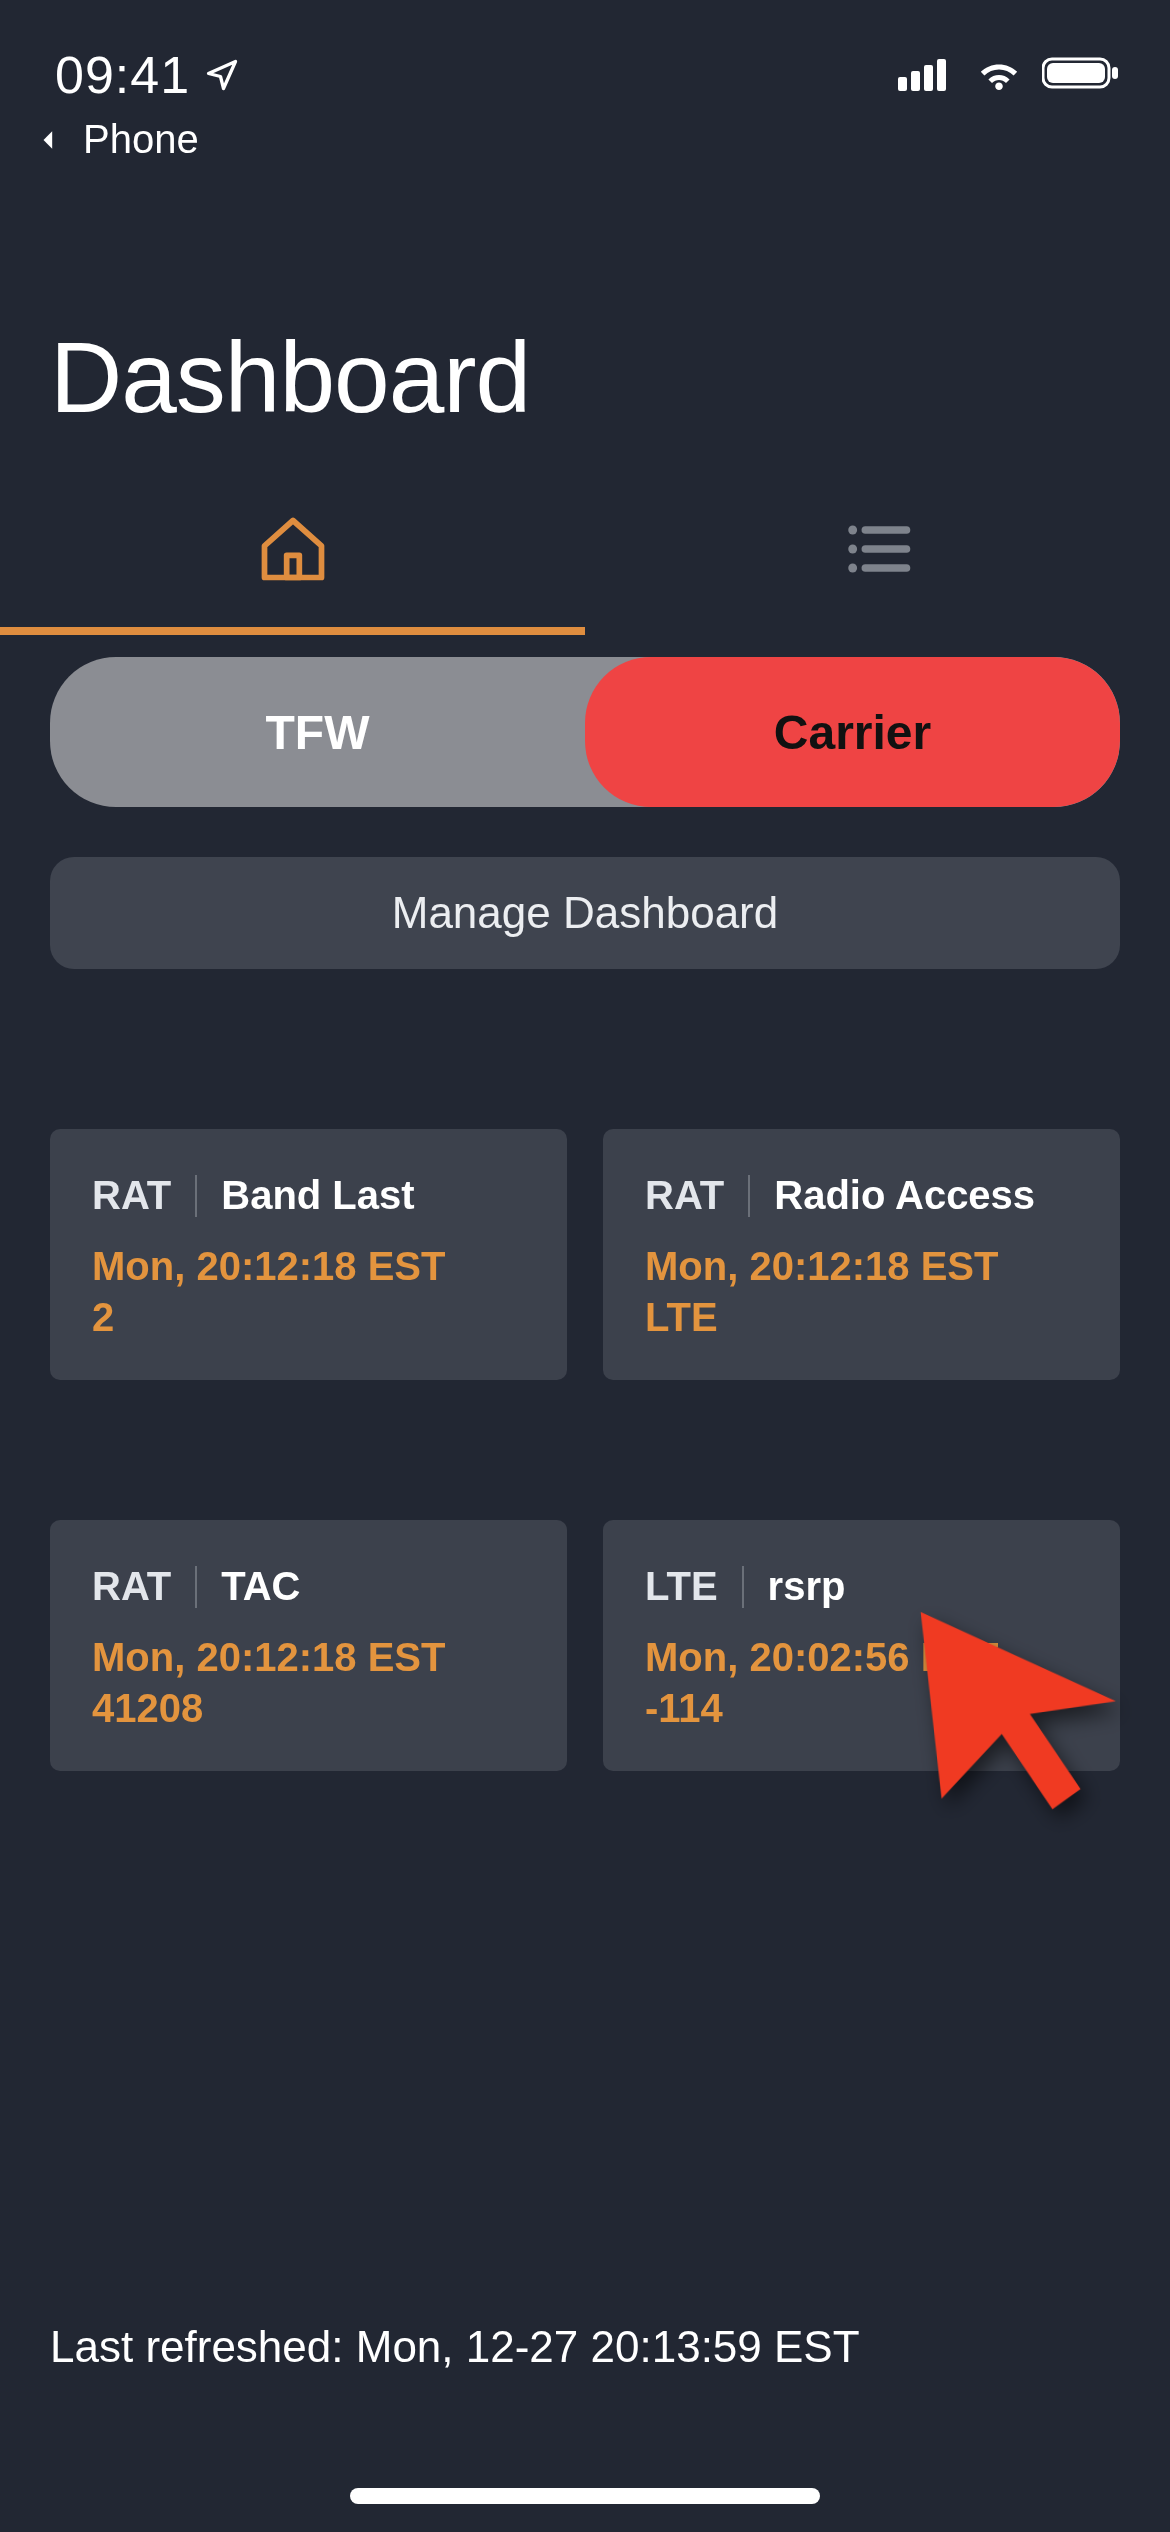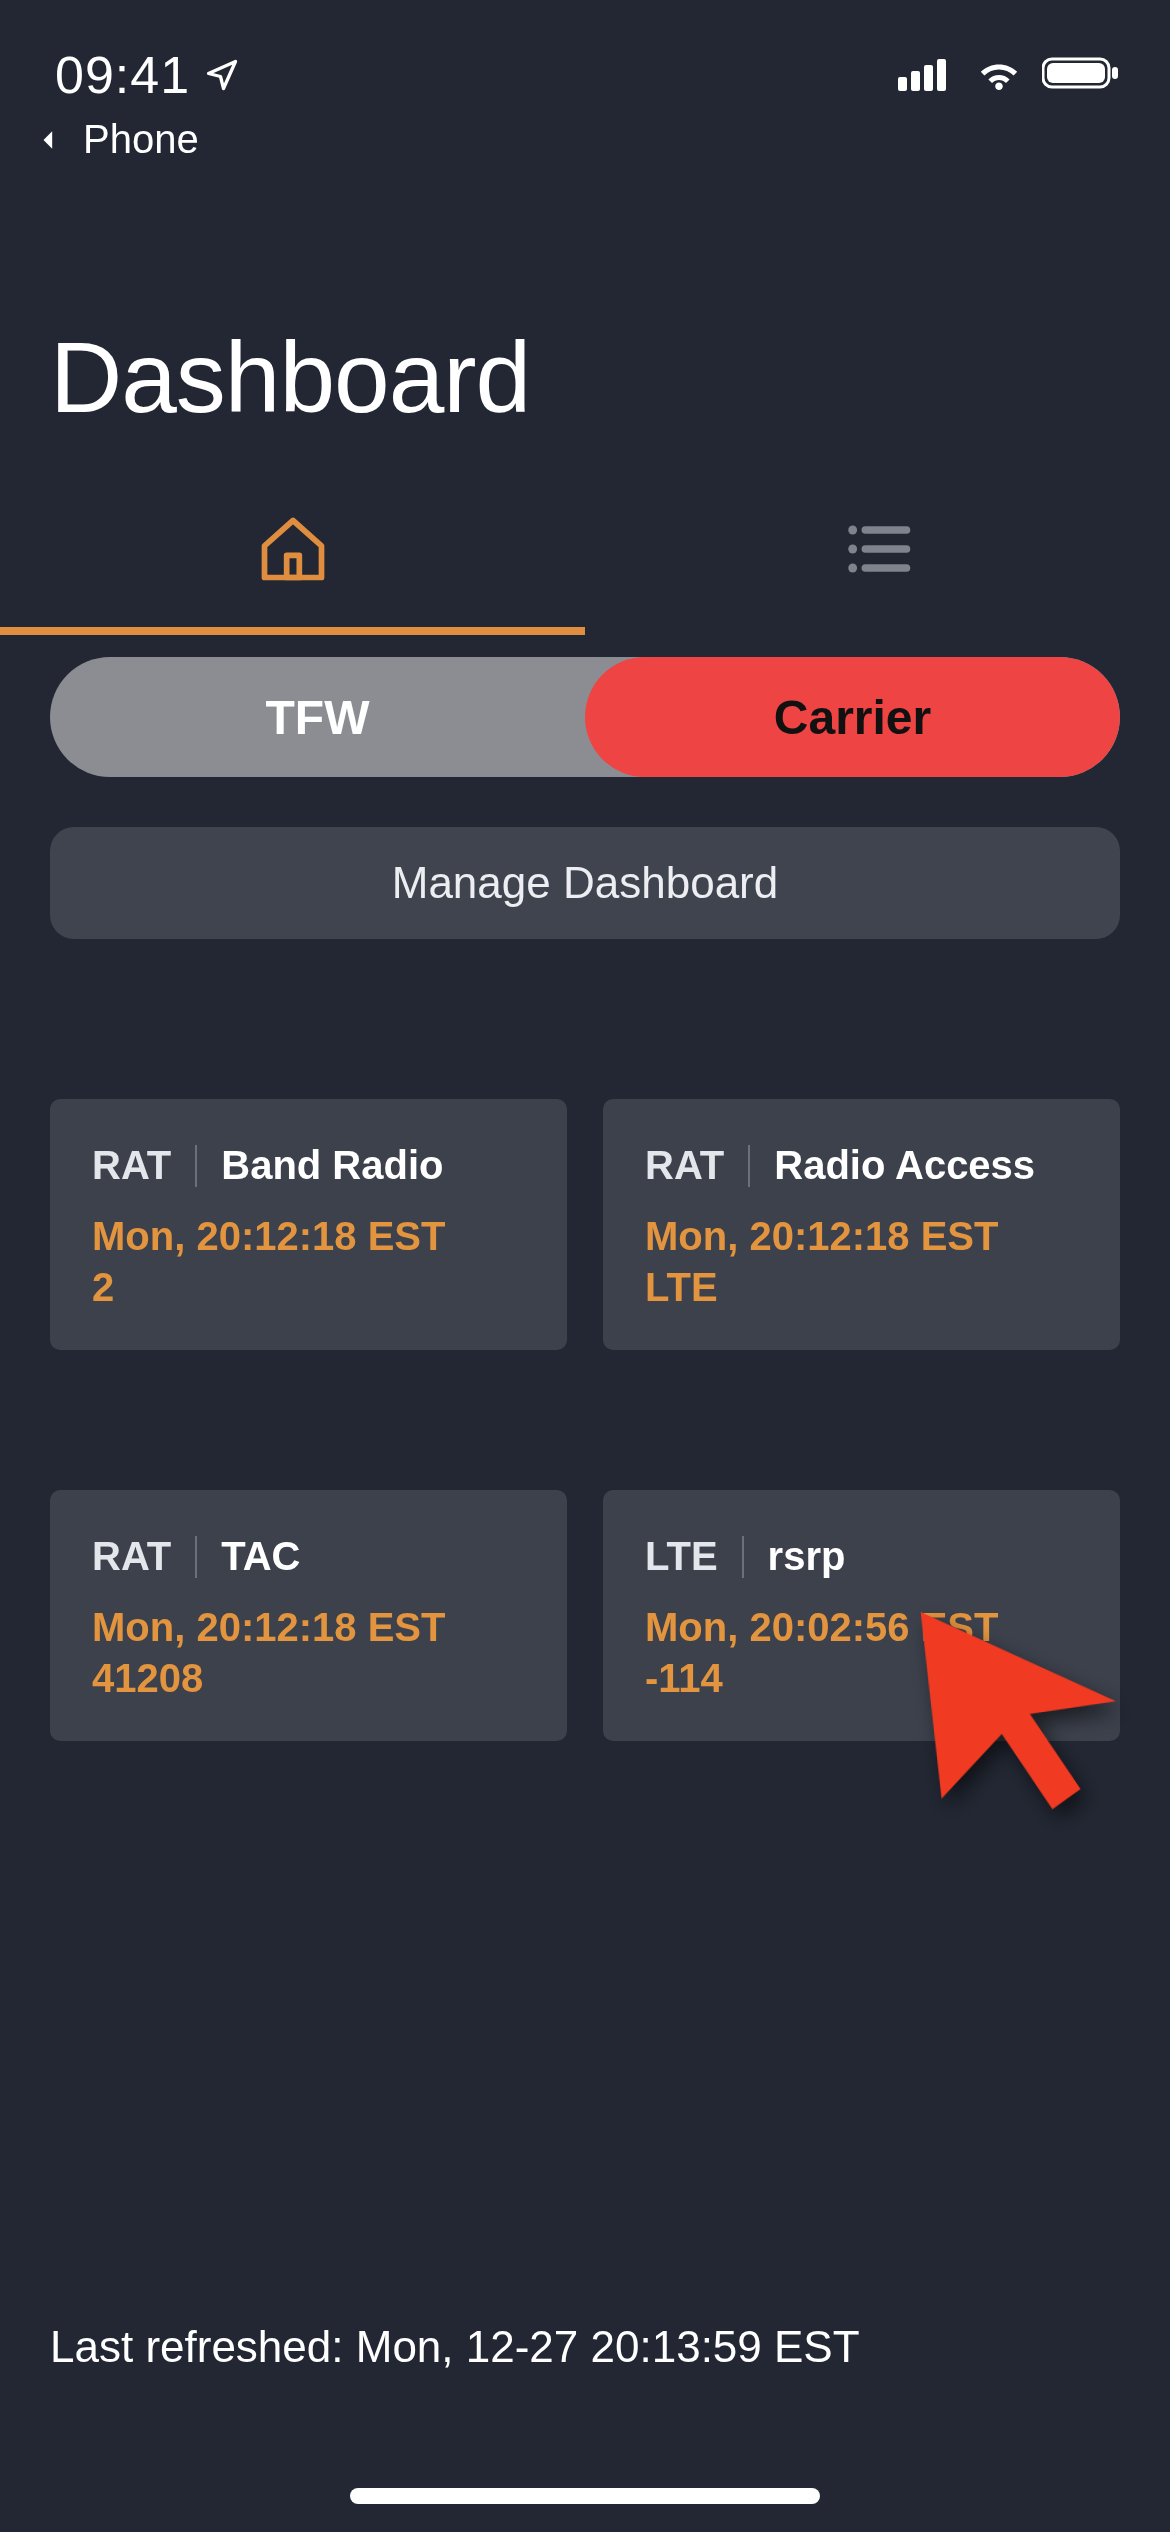--- a/index.html
+++ b/index.html
@@ -53,21 +53,21 @@
   }
   .topicon.active { border-bottom-color: #df8d3f; }
   .topicon svg { width: 76px; height: 76px; }
 
   
   .segment-wrap { padding: 22px 50px 0 50px; }
   .segmented {
     display: flex;
     background: #8b8d93;
     border-radius: 66px;
-    height: 120px;
+    height: 150px;
     overflow: hidden;
   }
   .seg-btn {
     flex: 1;
     display: flex;
     align-items: center;
     justify-content: center;
     font-size: 48px;
     font-weight: 700;
     color: #ffffff;
@@ -240,21 +240,21 @@
     <span>Manage Dashboard</span>
   </div>
 </div>
 
 <div class="grid">
 
   <div class="card">
     <div class="card-head">
       <span class="card-cat">RAT</span>
       <span class="card-divider"></span>
-      <span class="card-title">Band Radio</span>
+      <span class="card-title">Band Last</span>
     </div>
     <div class="card-ts">Mon, 20:12:18 EST</div>
     <div class="card-val">2</div>
   </div>
 
   <div class="card">
     <div class="card-head">
       <span class="card-cat">RAT</span>
       <span class="card-divider"></span>
       <span class="card-title">Radio Access</span>

